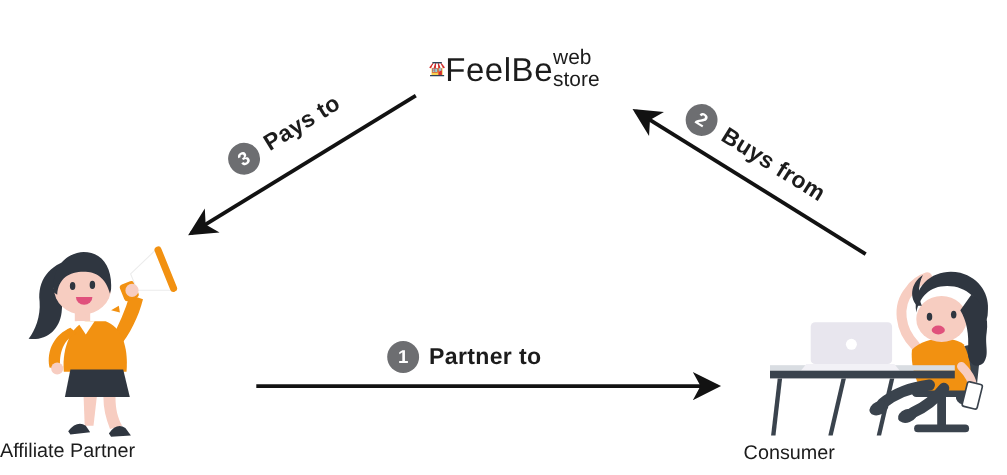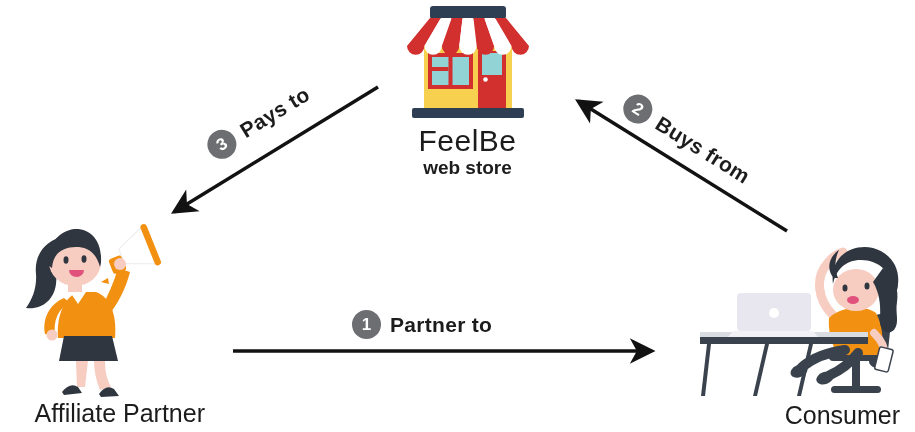--- a/index.html
+++ b/index.html
@@ -13,38 +13,38 @@
   
   .f-orange{fill:var(--orange);} .f-skin{fill:var(--skin);} .f-hair{fill:var(--hair-dark);}
   .f-slate{fill:var(--furniture-slate);} .f-red{fill:var(--store-red);} .f-yellow{fill:var(--store-yellow);}
   .f-teal{fill:var(--store-teal);} .f-navy{fill:var(--store-navy);} .f-white{fill:#ffffff;}
   .f-laptop{fill:var(--laptop-gray);} .f-laptop-base{fill:var(--laptop-base);}
   .f-desk-light{fill:var(--desk-light);} .f-mouth{fill:var(--mouth-pink);}
   .s-skin{stroke:var(--skin);fill:none;stroke-linecap:round;}
   .s-slate{stroke:var(--furniture-slate);fill:none;stroke-linecap:round;}
   .arrow-line{stroke:var(--arrow);stroke-width:3.5;fill:none;}
 
-  .store-block{position:absolute;left:390px;top:6px;width:155px;display:flex;flex-direction:column;align-items:center;text-align:center;}
+  .store-block{position:absolute;left:390px;top:6px;width:155px;display:flex;flex-direction:row;align-items:center;}
   .store-name{font-size:30px;font-weight:500;color:var(--text);line-height:34px;margin-top:4px;letter-spacing:0.5px;}
-  .store-sub{font-size:19px;font-weight:700;color:var(--text);line-height:20px;}
+  .store-sub{font-size:19px;font-weight:400;color:var(--text);line-height:20px;}
 
   .step-label{position:absolute;display:flex;align-items:center;gap:9px;transform-origin:center center;}
   .lbl1{left:352px;top:310px;}
   .lbl2{left:612px;top:134px;width:178px;transform:rotate(32deg);}
   .lbl3{left:197px;top:93px;width:170px;transform:rotate(-31.5deg);}
   .badge{
     display:inline-flex;align-items:center;justify-content:center;flex:0 0 auto;
     width:29px;height:29px;border-radius:50%;background:var(--badge);
     color:#fff;font-size:17px;font-weight:700;
   }
   .step-text{font-size:21px;font-weight:700;color:var(--text);white-space:nowrap;letter-spacing:0.3px;}
 
-  .figure-label{position:absolute;text-align:right;font-size:25px;font-weight:500;color:var(--text);white-space:nowrap;}
+  .figure-label{position:absolute;text-align:left;font-size:18px;font-weight:500;color:var(--text);white-space:nowrap;}
   .affiliate-label{left:0px;top:399px;width:205px;}
-  .consumer-label{left:700px;top:401px;width:200px;}
+  .consumer-label{left:676px;top:401px;width:200px;}
 </style>
 </head>
 <body>
 
 <div class="stage">
 
   <svg class="layer" width="915" height="432" viewBox="0 0 915 432" aria-hidden="true">
     <defs>
       <marker id="ah" viewBox="0 0 12 12" refX="10" refY="6" markerWidth="8" markerHeight="8" orient="auto">
         <path d="M0.5,0.5 L11.5,6 L0.5,11.5 L3.5,6 Z" fill="var(--arrow)"></path>

